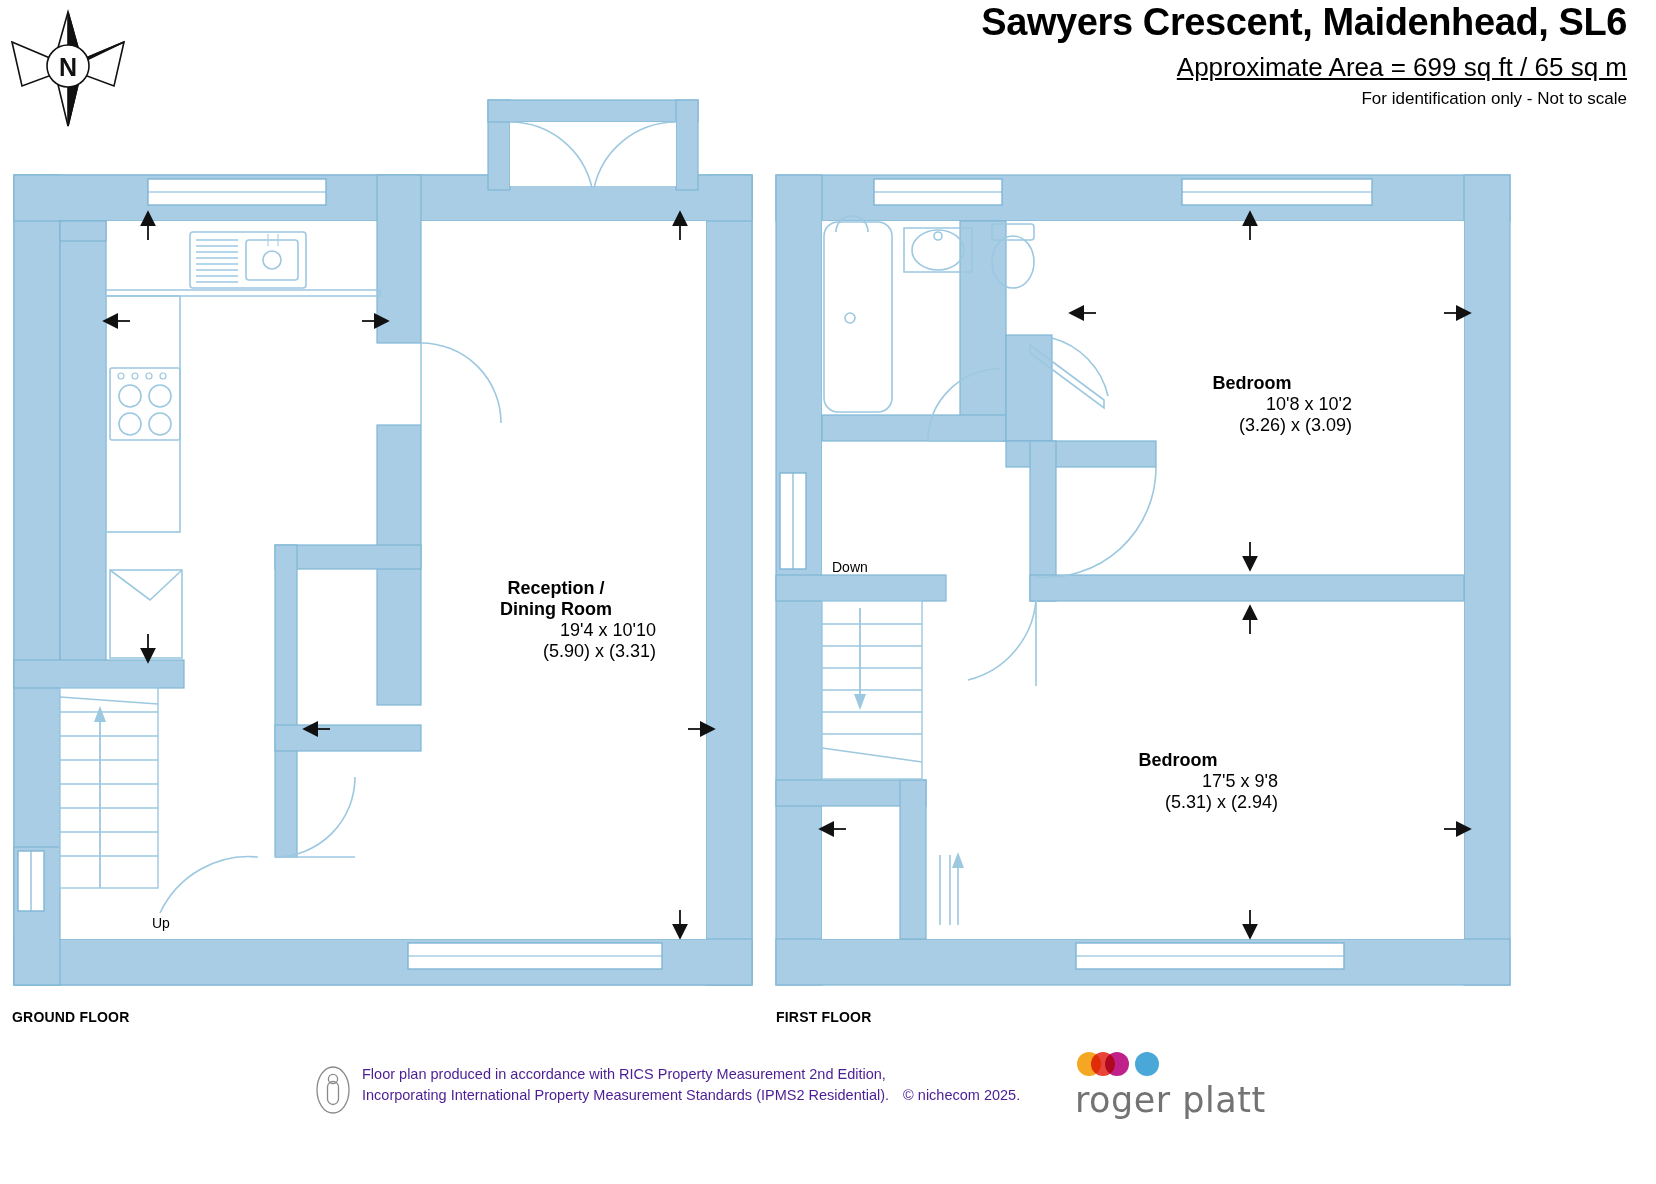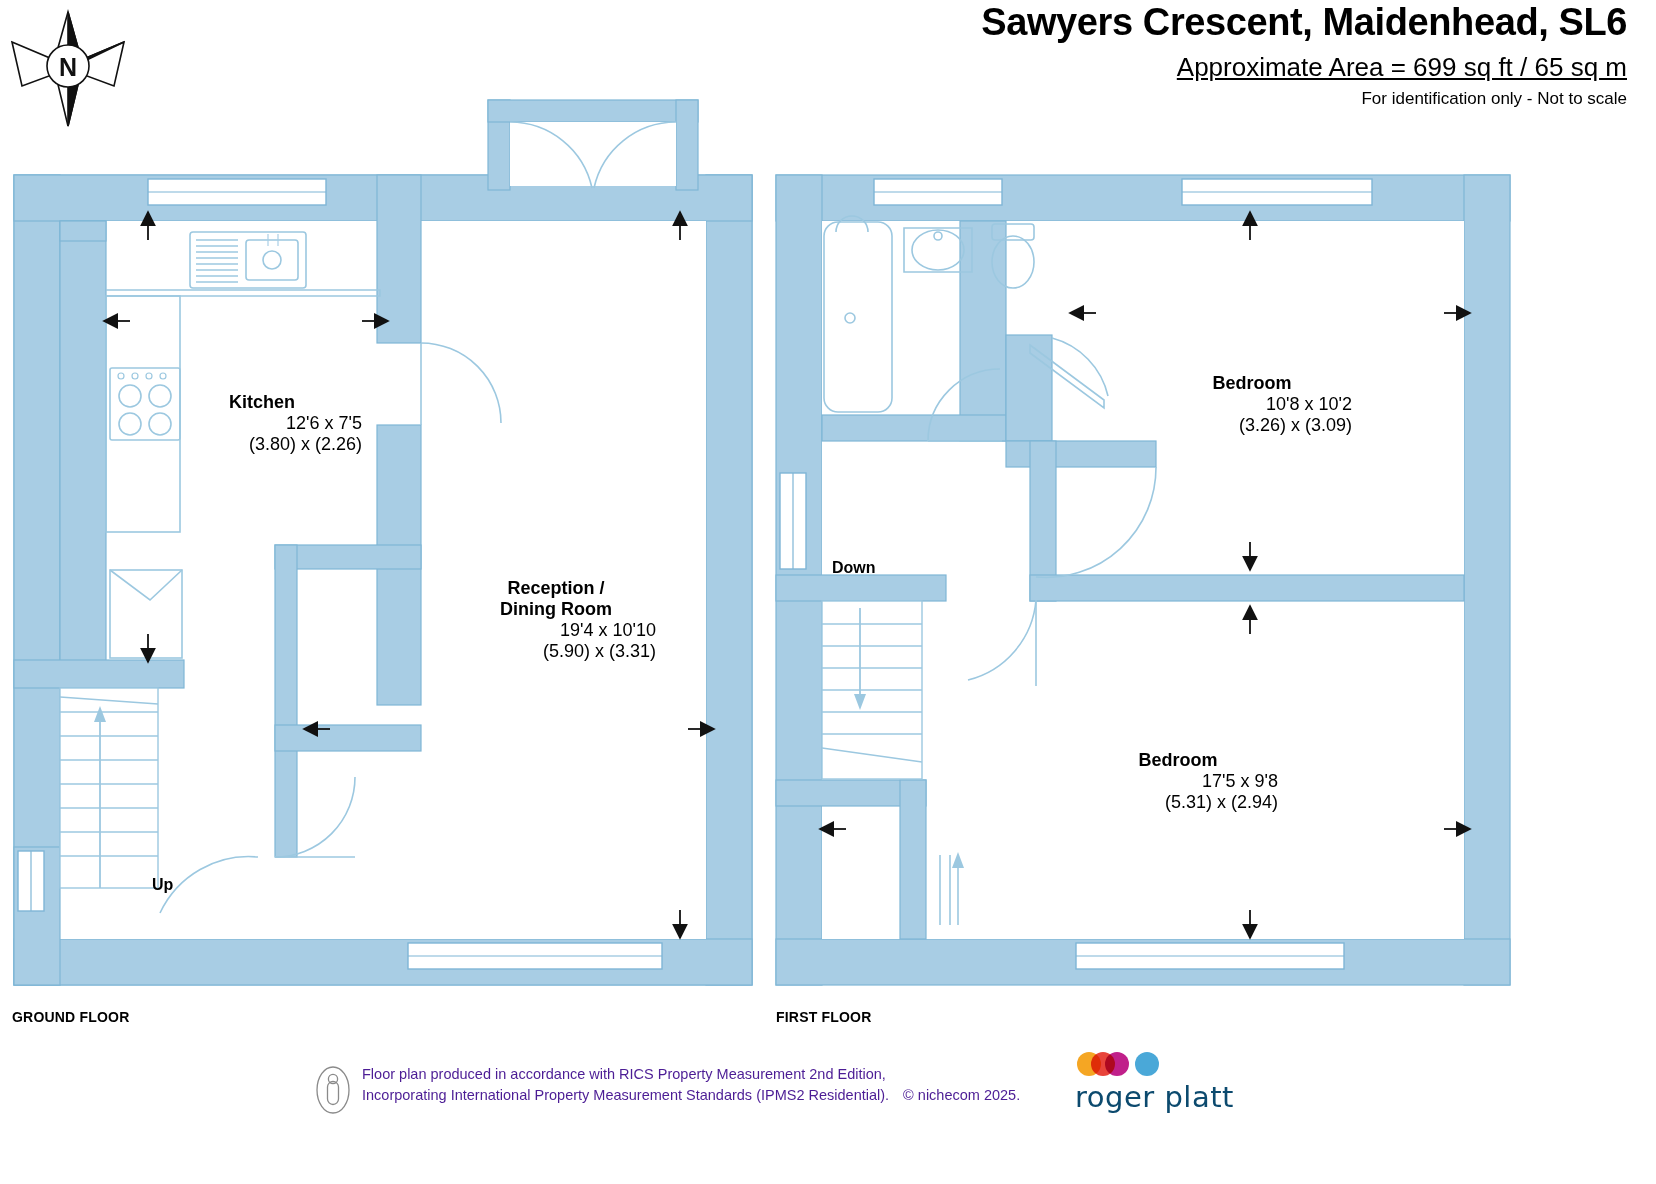--- a/index.html
+++ b/index.html
@@ -81,25 +81,25 @@
     display: block;
     text-align: right;
   }
   .room-kitchen   { left: 162px;  top: 392px; width: 200px; }
   .room-reception { left: 456px;  top: 578px; width: 200px; }
   .room-bed1      { left: 1152px; top: 373px; width: 200px; }
   .room-bed2      { left: 1078px; top: 750px; width: 200px; }
 
   .stair-word {
     position: absolute;
-    font-size: 16px;
-    font-weight: bold;
-    white-space: nowrap;
-  }
-  .word-up   { left: 152px; top: 876px; }
+    font-size: 14px;
+    font-weight: normal;
+    white-space: nowrap;
+  }
+  .word-up   { left: 152px; top: 915px; }
   .word-down { left: 832px; top: 559px; }
 
   .floor-cap {
     position: absolute;
     font-size: 14px;
     font-weight: bold;
     letter-spacing: 0.2px;
     white-space: nowrap;
   }
   .cap-ground { left: 12px;  top: 1009px; }
@@ -145,23 +145,23 @@
   }
   .brand-dot {
     position: absolute;
     width: 24px;
     height: 24px;
     border-radius: 50%;
     mix-blend-mode: multiply;
   }
   .brand-name {
     font-family: "DejaVu Sans", sans-serif;
-    font-size: 29px;
+    font-size: 35px;
     letter-spacing: 0.5px;
-    color: #0c4a6e;
+    color: #737373;
     margin-top: 2px;
   }
 </style>
 </head>
 <body>
 
 <div class="stage">
 
   <div class="header">
     <div class="title">Sawyers Crescent, Maidenhead, SL6</div>
@@ -389,25 +389,20 @@
         <line class="arrow" x1="1444" y1="313" x2="1470" y2="313" marker-end="url(#ah)"></line>
         <line class="arrow" x1="1250" y1="542" x2="1250" y2="570" marker-end="url(#ah)"></line>
         <line class="arrow" x1="1250" y1="634" x2="1250" y2="606" marker-end="url(#ah)"></line>
         <line class="arrow" x1="1444" y1="829" x2="1470" y2="829" marker-end="url(#ah)"></line>
         <line class="arrow" x1="846" y1="829" x2="820" y2="829" marker-end="url(#ah)"></line>
         <line class="arrow" x1="1250" y1="910" x2="1250" y2="938" marker-end="url(#ah)"></line>
       </g>
     </g>
   </svg>
 
-  <div class="room-label room-kitchen">
-    <span class="rname">Kitchen</span>
-    <span class="rimp">12'6 x 7'5</span>
-    <span class="rmet">(3.80) x (2.26)</span>
-  </div>
 
   <div class="room-label room-reception">
     <span class="rname">Reception /</span>
     <span class="rname">Dining Room</span>
     <span class="rimp">19'4 x 10'10</span>
     <span class="rmet">(5.90) x (3.31)</span>
   </div>
 
   <div class="room-label room-bed1">
     <span class="rname">Bedroom</span>

